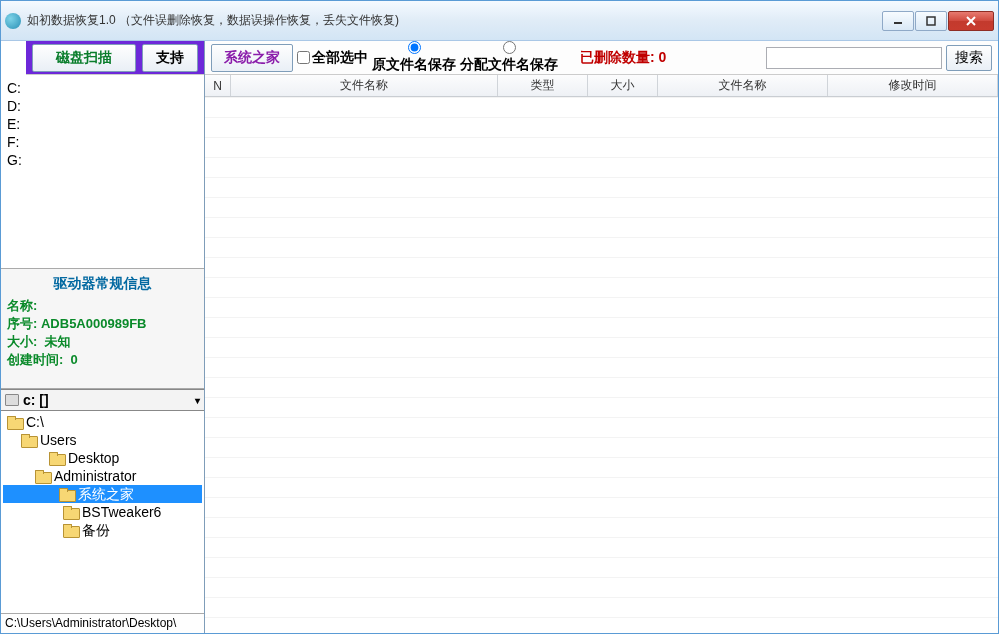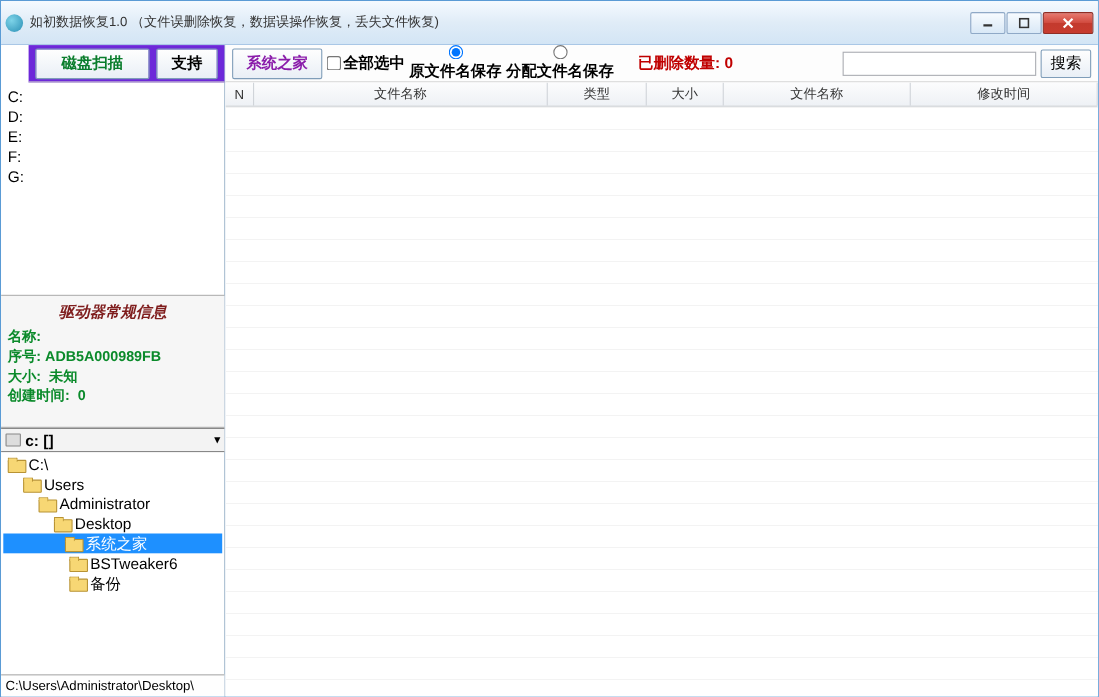--- a/index.html
+++ b/index.html
@@ -84,21 +84,21 @@
   border-bottom:1px solid #aaa;
 }
 .drive-info {
   padding:6px;
   font-size:13px;
   font-weight:bold;
   border-bottom:1px solid #aaa;
   background:#f6f6f6;
   min-height:120px;
 }
-.drive-info .hdr { color:#7f1d1d; text-align:center; margin-bottom:4px; font-size:14px;font-style:italic;}
+.drive-info .hdr { color:#0369a1; text-align:center; margin-bottom:4px; font-size:14px;}
 .drive-info .line { color:#0a8a2a; line-height:18px; }
 .drive-select {
   height:22px;
   border-top:1px solid #888;
   border-bottom:1px solid #888;
   display:flex; align-items:center;
   padding:0 4px;
   background:#f3f3f3;
   font-size:14px; font-weight:bold;
 }
@@ -238,27 +238,27 @@
       </div>
       <div class="folder-tree" id="folder-tree">
           <div class="tree-row" style="padding-left: 4px;">
             <span class="folder-icon"></span>
             <span>C:\</span>
           </div>
           <div class="tree-row" style="padding-left: 18px;">
             <span class="folder-icon"></span>
             <span>Users</span>
           </div>
+          <div class="tree-row" style="padding-left: 46px;">
+            <span class="folder-icon"></span>
+            <span>Desktop</span>
+          </div>
           <div class="tree-row" style="padding-left: 32px;">
             <span class="folder-icon"></span>
             <span>Administrator</span>
-          </div>
-          <div class="tree-row" style="padding-left: 46px;">
-            <span class="folder-icon"></span>
-            <span>Desktop</span>
           </div>
           <div class="tree-row selected" style="padding-left: 56px;">
             <span class="folder-icon"></span>
             <span>系统之家</span>
           </div>
           <div class="tree-row" style="padding-left: 60px;">
             <span class="folder-icon"></span>
             <span>BSTweaker6</span>
           </div>
           <div class="tree-row" style="padding-left: 60px;">

